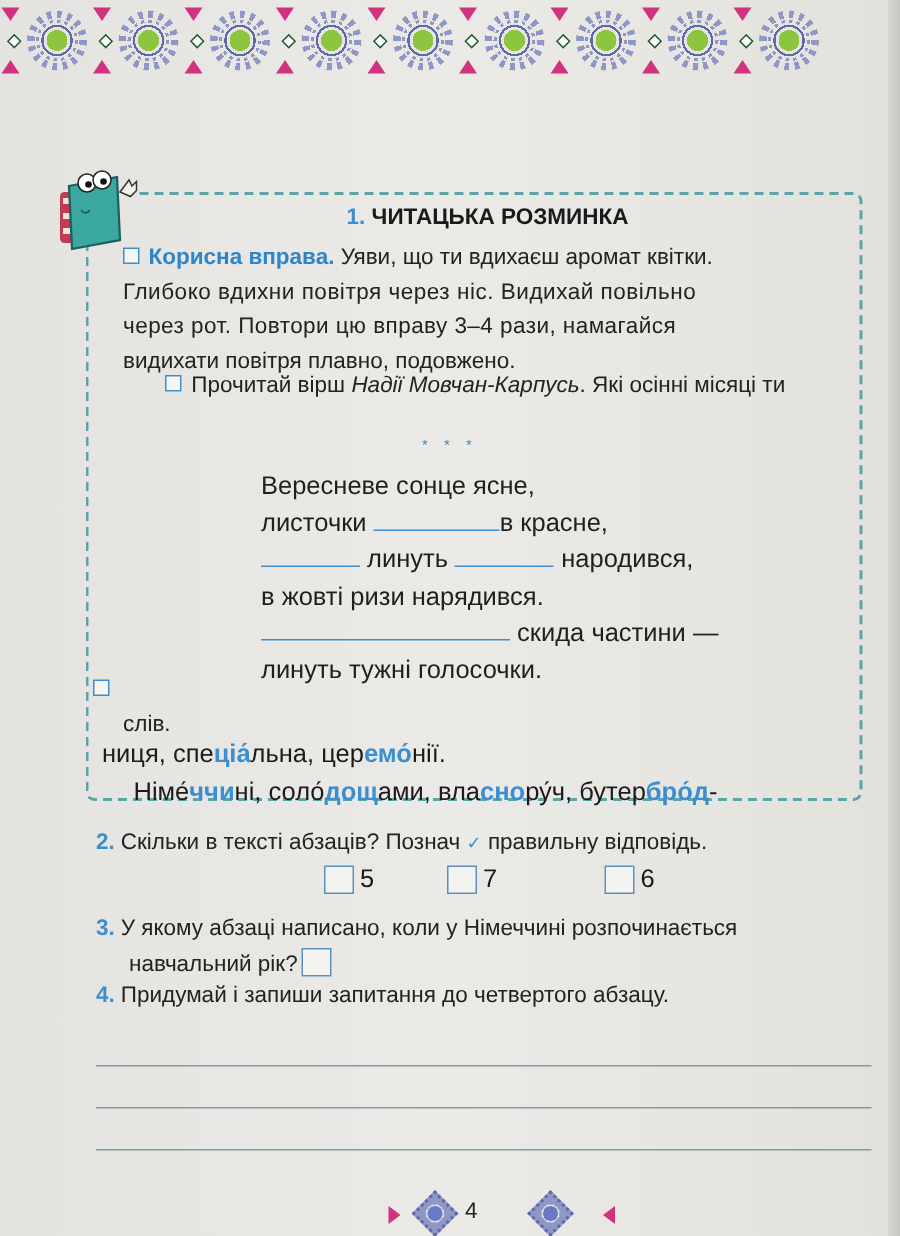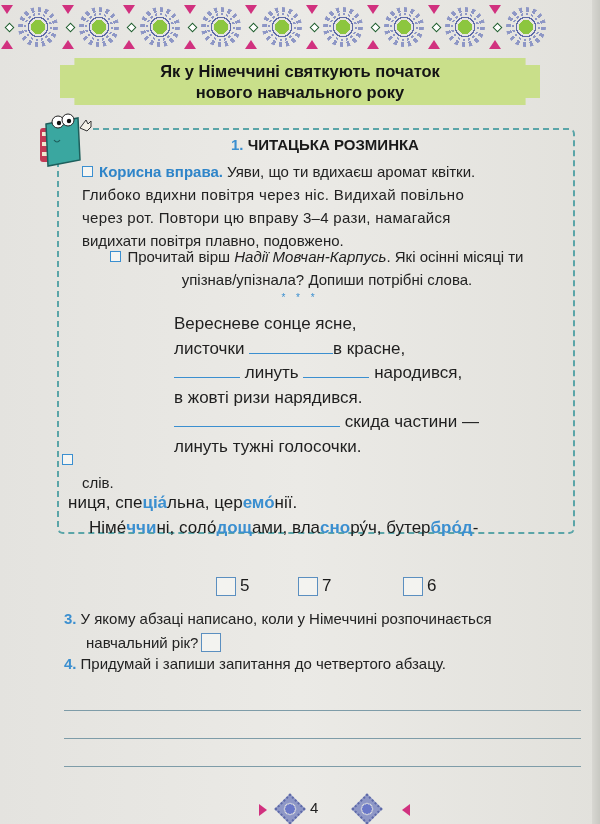--- a/index.html
+++ b/index.html
@@ -142,24 +142,20 @@
         <div class="orn-rosette"></div>
       </div>
     <div class="orn-unit">
         <div class="orn-tri-top"></div>
         <div class="orn-diamond"></div>
         <div class="orn-tri-bot"></div>
         <div class="orn-rosette"></div>
       </div>
   </div>
 
-  <div class="title-banner">
-    <div class="title-line">Як у Німеччині святкують початок</div>
-    <div class="title-line">нового навчального року</div>
-  </div>
 
   <div class="warmup-box"></div>
 
   <svg class="mascot" viewBox="0 0 60 58">
     <rect x="6" y="18" width="10" height="34" rx="3" fill="#c23a55"></rect>
     <rect x="8" y="22" width="6" height="4" fill="#f1e7d0"></rect>
     <rect x="8" y="32" width="6" height="4" fill="#f1e7d0"></rect>
     <rect x="8" y="42" width="6" height="4" fill="#f1e7d0"></rect>
     <polygon points="12,14 44,8 46,50 14,56" fill="#3aa7a0" stroke="#1e5f5c" stroke-width="1.5"></polygon>
     <ellipse cx="24" cy="12" rx="6" ry="6" fill="#fff" stroke="#222" stroke-width="1"></ellipse>
@@ -181,21 +177,20 @@
     </div>
     <div style="letter-spacing:0.35px;">Глибоко вдихни повітря через ніс. Видихай повільно</div>
     <div style="letter-spacing:0.3px;">через рот. Повтори цю вправу 3–4 рази, намагайся</div>
     <div>видихати повітря плавно, подовжено.</div>
   </div>
 
   <div class="para" style="left:82px; top:245px; width:490px;text-align:center;">
     <div style="margin-left:-20px;">
       <span class="cb"></span><span>Прочитай вірш </span><i>Надії Мовчан-Карпусь</i><span>. Які осінні місяці ти</span>
     </div>
-    <div>упізнав/упізнала? Допиши потрібні слова.</div>
   </div>
 
   <div class="stars">* * *</div>
 
   <div class="poem">
     <div>Вересневе сонце ясне,</div>
     <div><span>листочки </span><span class="blank" style="width:84px;"></span><span>в красне,</span></div>
     <div><span class="blank" style="width:66px;"></span><span> линуть </span><span class="blank" style="width:66px;"></span><span> народився,</span></div>
     <div>в жовті ризи нарядився.</div>
     <div><span class="blank" style="width:166px;"></span><span> скида частини —</span></div>
@@ -211,20 +206,23 @@
 
   <div class="words">
     <div style="margin-left:-18px;">
       <span>ниця, спе</span><span class="hl">ціа́</span><span>льна, </span><span>цер</span><span class="hl">емо́</span><span>нії.</span>
     </div>
     <div style="padding-left:3px;">
       <span>Німе́</span><span class="hl">ччи</span><span>ні, </span><span>соло́</span><span class="hl">дощ</span><span>ами, </span><span>вла</span><span class="hl">сно</span><span>ру́ч, </span><span>бутер</span><span class="hl">бро́д</span><span>-</span>
     </div>
   </div>
 
+  <div class="task" style="top:551px;">
+    <span class="tnum">2.</span><span>Скільки в тексті абзаців? Познач </span><span style="color:#3b8fd0; font-size:12px;">✓</span><span> правильну відповідь.</span>
+  </div>
   <div class="opt-row">
     <div class="opt" style="left:216px;">
         <div class="opt-box"></div>
         <span>5</span>
       </div>
     <div class="opt" style="left:298px;">
         <div class="opt-box"></div>
         <span>7</span>
       </div>
     <div class="opt" style="left:403px;">

